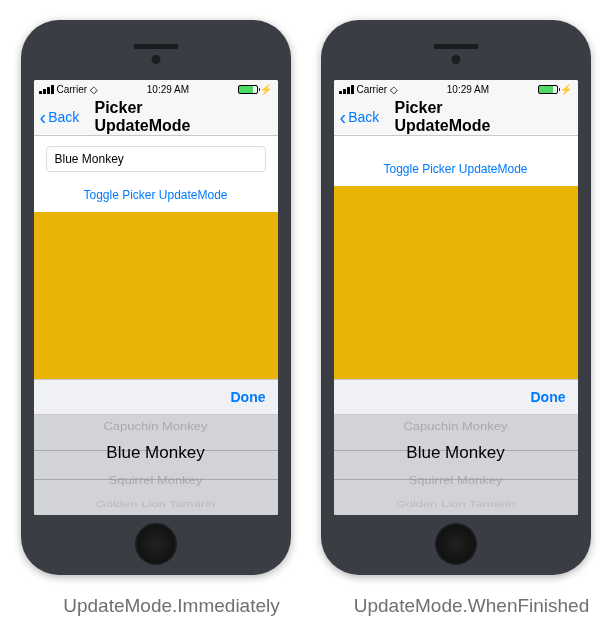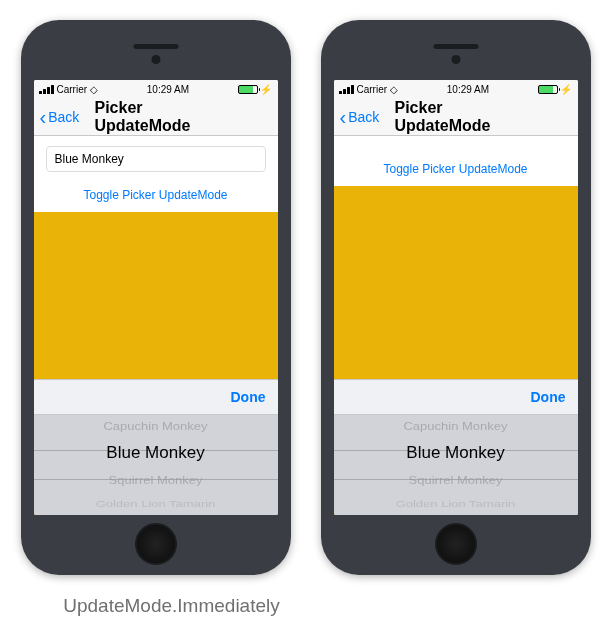--- a/index.html
+++ b/index.html
@@ -347,15 +347,16 @@
                 <div class="picker-item selected">Blue Monkey</div>
                 <div class="picker-item fade1">Squirrel Monkey</div>
                 <div class="picker-item fade2">Golden Lion Tamarin</div>
                 <div class="picker-item fade3">Howler Monkey</div>
               </div>
             </div>
           </div>
         </div>
       </div>
     </div>
+    <div class="caption">UpdateMode.WhenFinished</div>
   </div>
 
 </div>
 
 </body></html>

